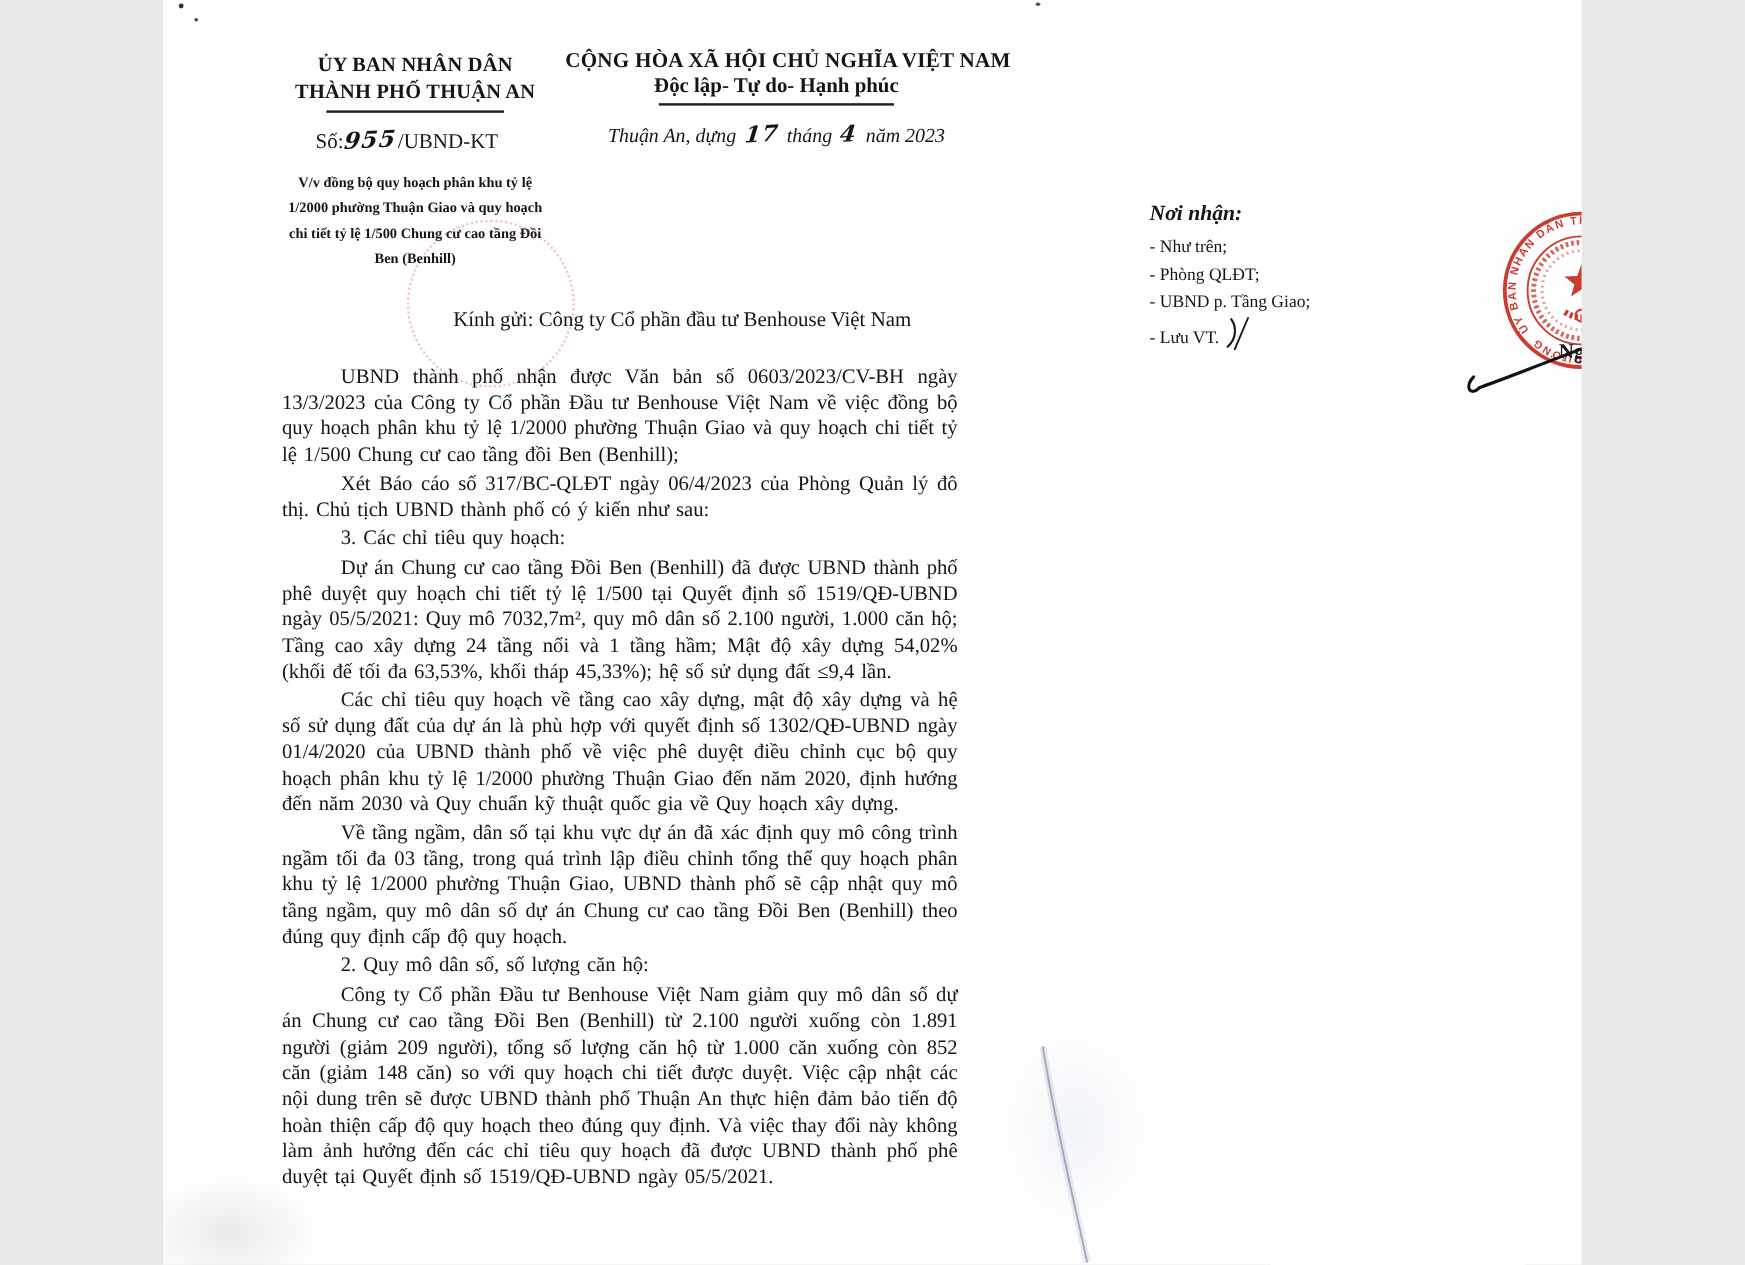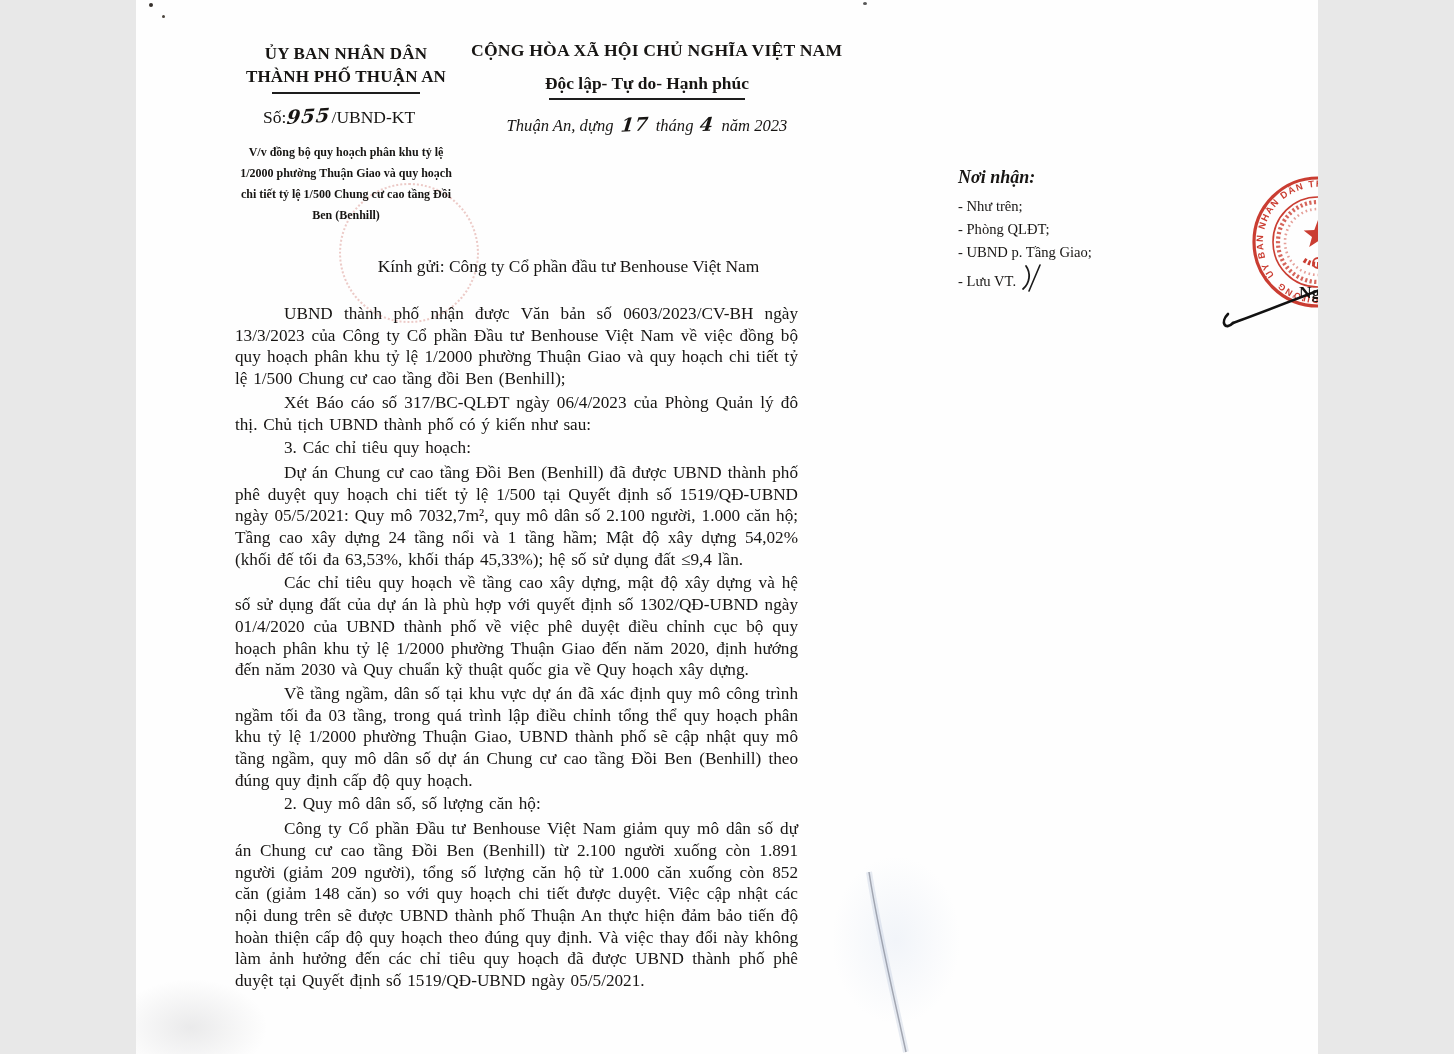--- a/index.html
+++ b/index.html
@@ -14,21 +14,21 @@
   .org-block{left:85px;top:42px;width:250px;text-align:center;}
   .org-line{font-size:17px;font-weight:bold;line-height:23px;letter-spacing:.2px;}
   .rule{height:2px;background:#1d1d1d;}
   .rule-left{width:148px;margin:4px auto 0;}
   .so-line{margin-top:11px;font-size:17.5px;text-align:left;padding-left:42px;white-space:nowrap;}
   .subject{margin:14px auto 0;width:226px;font-size:12px;font-weight:bold;line-height:21px;text-align:center;}
 
   
   .national-block{left:335px;top:40px;width:352px;text-align:center;}
   .nat1{font-size:17.6px;font-weight:bold;letter-spacing:.2px;white-space:nowrap;}
-  .nat2{font-size:17.4px;font-weight:bold;margin-top:12px;}
+  .nat2{font-size:17.4px;font-weight:bold;margin-top:0;}
   .rule-right{width:196px;margin:4px auto 0;}
   .date-line{margin-top:13px;font-size:16.6px;font-style:italic;white-space:nowrap;}
   .hand{
     font-family:"DejaVu Serif",serif;font-style:italic;font-weight:bold;
     display:inline-block;transform:skewX(-9deg) rotate(-3deg);
     font-size:1.13em;letter-spacing:1px;margin:0 7px;
   }
   .hand-num{font-size:1.1em;margin:0 1px;}
 
   .salutation{left:150px;top:256px;width:565px;text-align:center;font-size:17.4px;}

